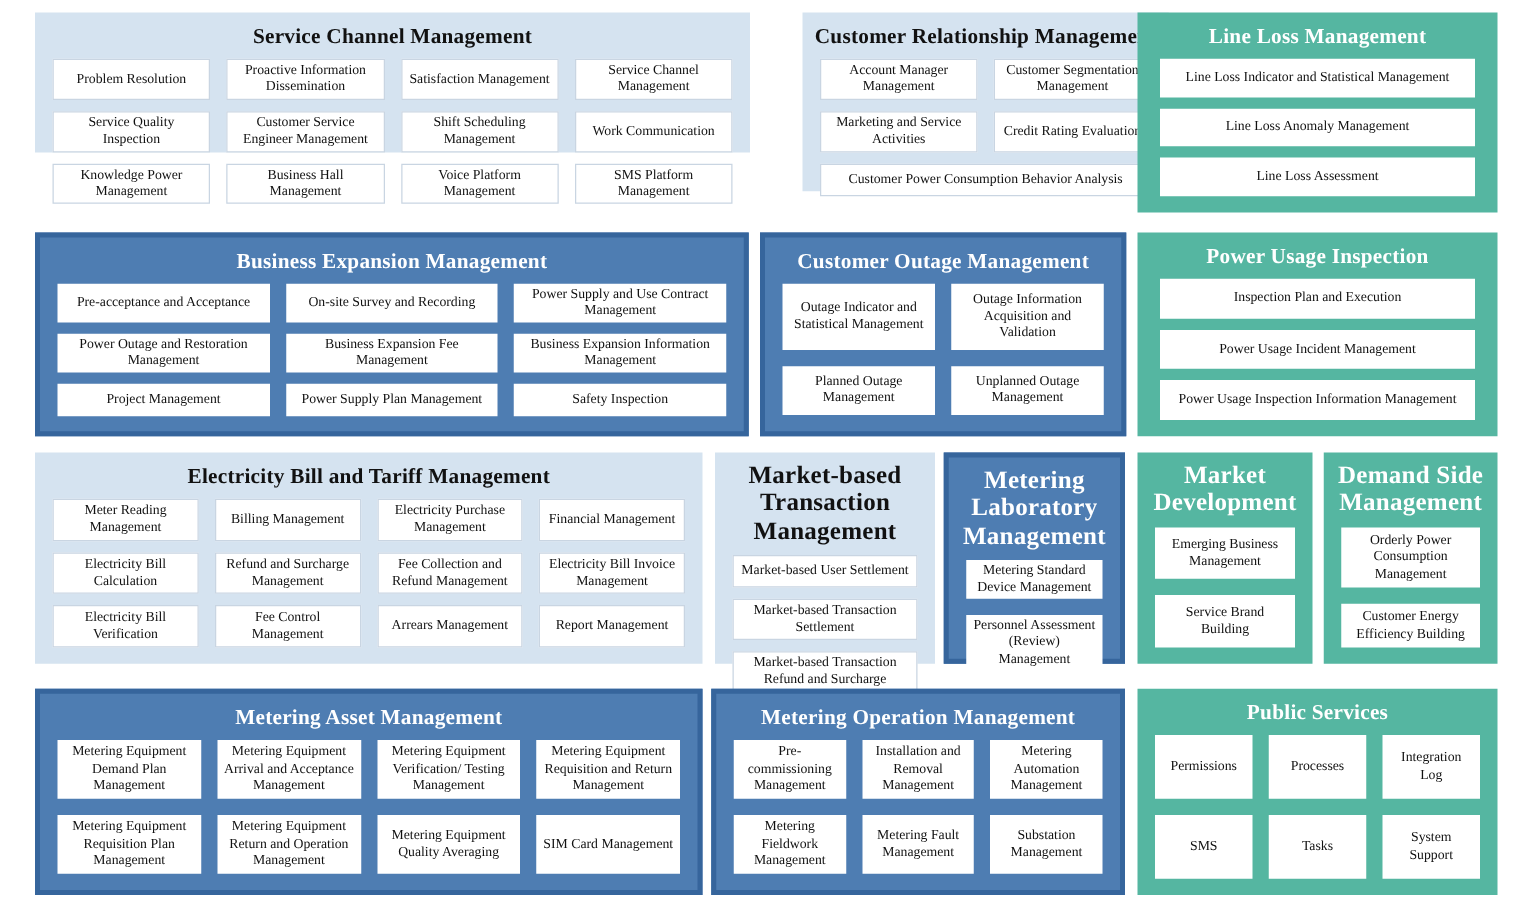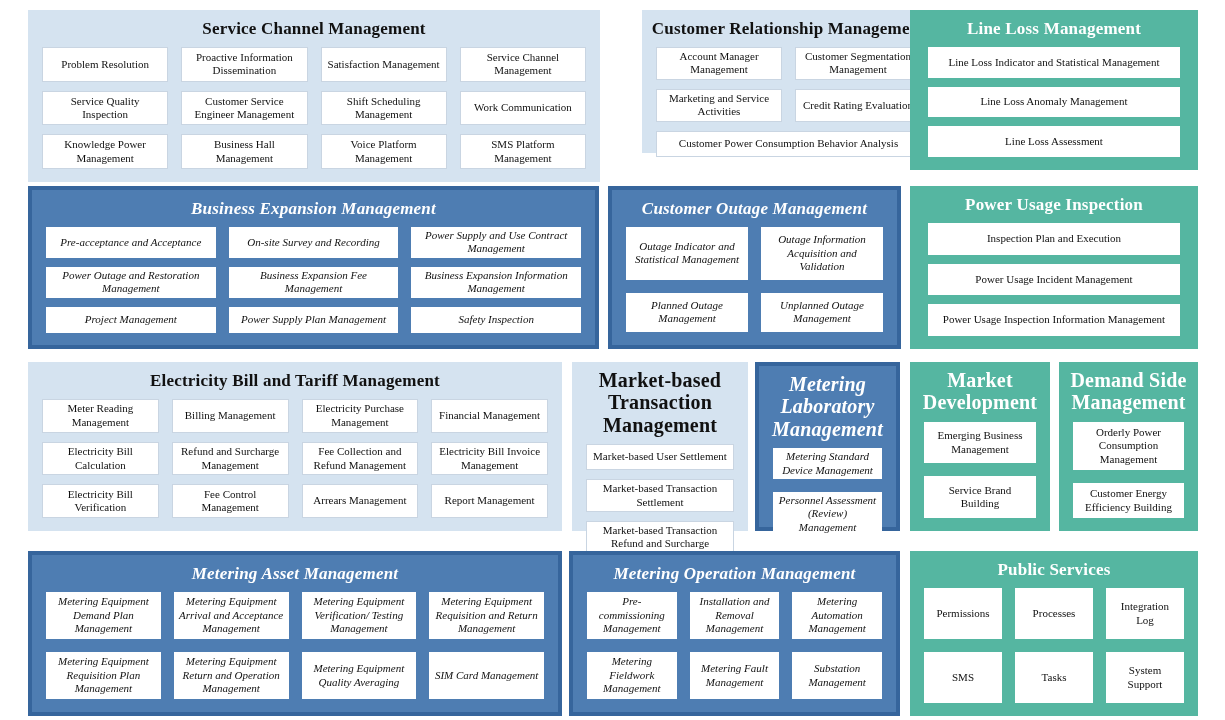--- a/index.html
+++ b/index.html
@@ -5,21 +5,21 @@
   html,body{margin:0;padding:0;}
   body{
     width:1225px;height:720px;position:relative;background:#ffffff;
     font-family:"Liberation Serif","DejaVu Serif",serif;
     color:#111;overflow:hidden;
   }
   .panel{
     position:absolute;box-sizing:border-box;display:flex;flex-direction:column;
   }
   .panel.light{background:var(--light,#d5e3f0);}
-  .panel.blue{background:var(--blue,#4e7db2);border:4px solid var(--blueBorder,#36659c);font-style:italic;}
+  .panel.blue{background:var(--blue,#4e7db2);border:4px solid var(--blueBorder,#36659c);}
   .panel.teal{background:var(--teal,#55b6a1);}
   .panel h2{
     font-size:17px;font-weight:bold;text-align:center;
     margin:9px 8px 3px;line-height:1.12;letter-spacing:.2px;
   }
   .panel.blue h2,.panel.teal h2{color:#ffffff;}
   .panel.narrow h2{font-size:20px;margin:7px 6px 2px;}
   .items{
     flex:1;display:grid;gap:9px 13px;margin:6px 14px 13px;align-items:stretch;
   }
@@ -30,21 +30,21 @@
   .box{
     background:#ffffff;display:flex;align-items:center;justify-content:center;
     text-align:center;font-size:11px;line-height:1.22;padding:2px 5px;
     box-sizing:border-box;min-height:26px;
   }
   .panel.light .box{border:1px solid #c9d5e2;}
   .gap-lg{gap:13px 13px;}
   .m-wide{margin:6px 18px 13px;}
   .panel-crm .items > :last-child{grid-column:1 / -1;}
   
-  #p-scm {left:28px;  top:10px;  width:572px; height:172px;}
+  #p-scm {left:28px;  top:10px;  width:572px; height:112px;}
   #p-crm {left:642px; top:10px;  width:293px; height:143px;}
   #p-llm {left:910px; top:10px;  width:288px; height:160px;}
   #p-bem {left:28px;  top:186px; width:571px; height:163px;}
   #p-com {left:608px; top:186px; width:293px; height:163px;}
   #p-pui {left:910px; top:186px; width:288px; height:163px;}
   #p-ebt {left:28px;  top:362px; width:534px; height:169px;}
   #p-mtm {left:572px; top:362px; width:176px; height:169px;}
   #p-mlm {left:755px; top:362px; width:145px; height:169px;}
   #p-mkd {left:910px; top:362px; width:140px; height:169px;}
   #p-dsm {left:1059px;top:362px; width:139px; height:169px;}

